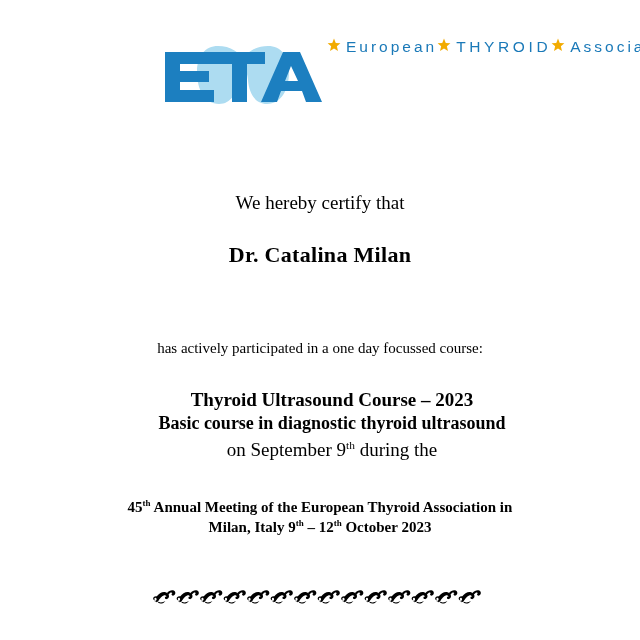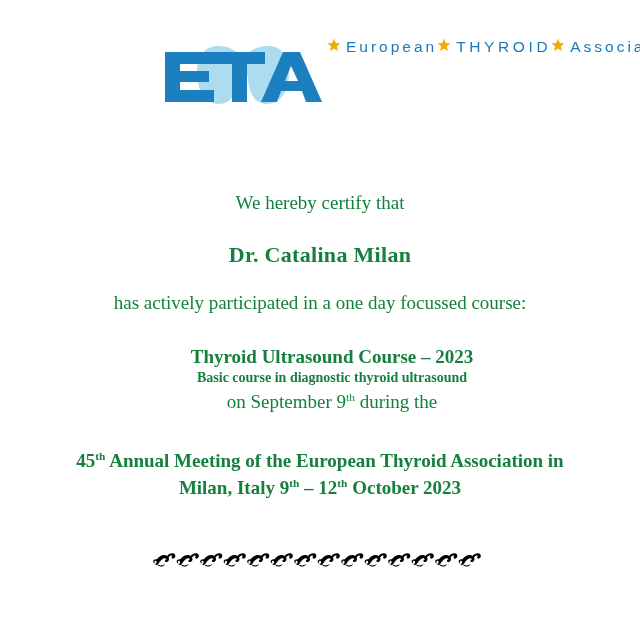--- a/index.html
+++ b/index.html
@@ -74,68 +74,68 @@
     white-space: nowrap;
   }
   .logo-word.caps {
     letter-spacing: 3.6px;
   }
 
   
   .line {
     text-align: center;
     white-space: nowrap;
-    color: #15803d;
+    color: #000000;
   }
 
   .intro {
     margin-top: 76px;
     font-size: 19px;
     font-weight: normal;
   }
 
   .recipient {
     margin-top: 28px;
     font-size: 22px;
     font-weight: bold;
     letter-spacing: 0.3px;
   }
 
   .participation {
-    margin-top: 24px;
-    font-size: 19px;
+    margin-top: 72px;
+    font-size: 15px;
     font-weight: normal;
   }
 
   .course-block {
     margin-top: 30px;
     margin-left: 24px;
   }
   .course-title {
     font-size: 19px;
     font-weight: bold;
     line-height: 1.32;
   }
   .course-sub {
-    font-size: 14px;
+    font-size: 18px;
     font-weight: bold;
     line-height: 1.32;
   }
   .course-date {
     font-size: 19px;
     font-weight: normal;
     line-height: 1.36;
     margin-top: 1px;
   }
 
   .meeting-block {
     margin-top: 34px;
   }
   .meeting-line {
-    font-size: 19px;
+    font-size: 15px;
     font-weight: bold;
     line-height: 1.38;
   }
 
   sup {
     font-size: 0.60em;
     vertical-align: super;
     line-height: 0;
   }
 

